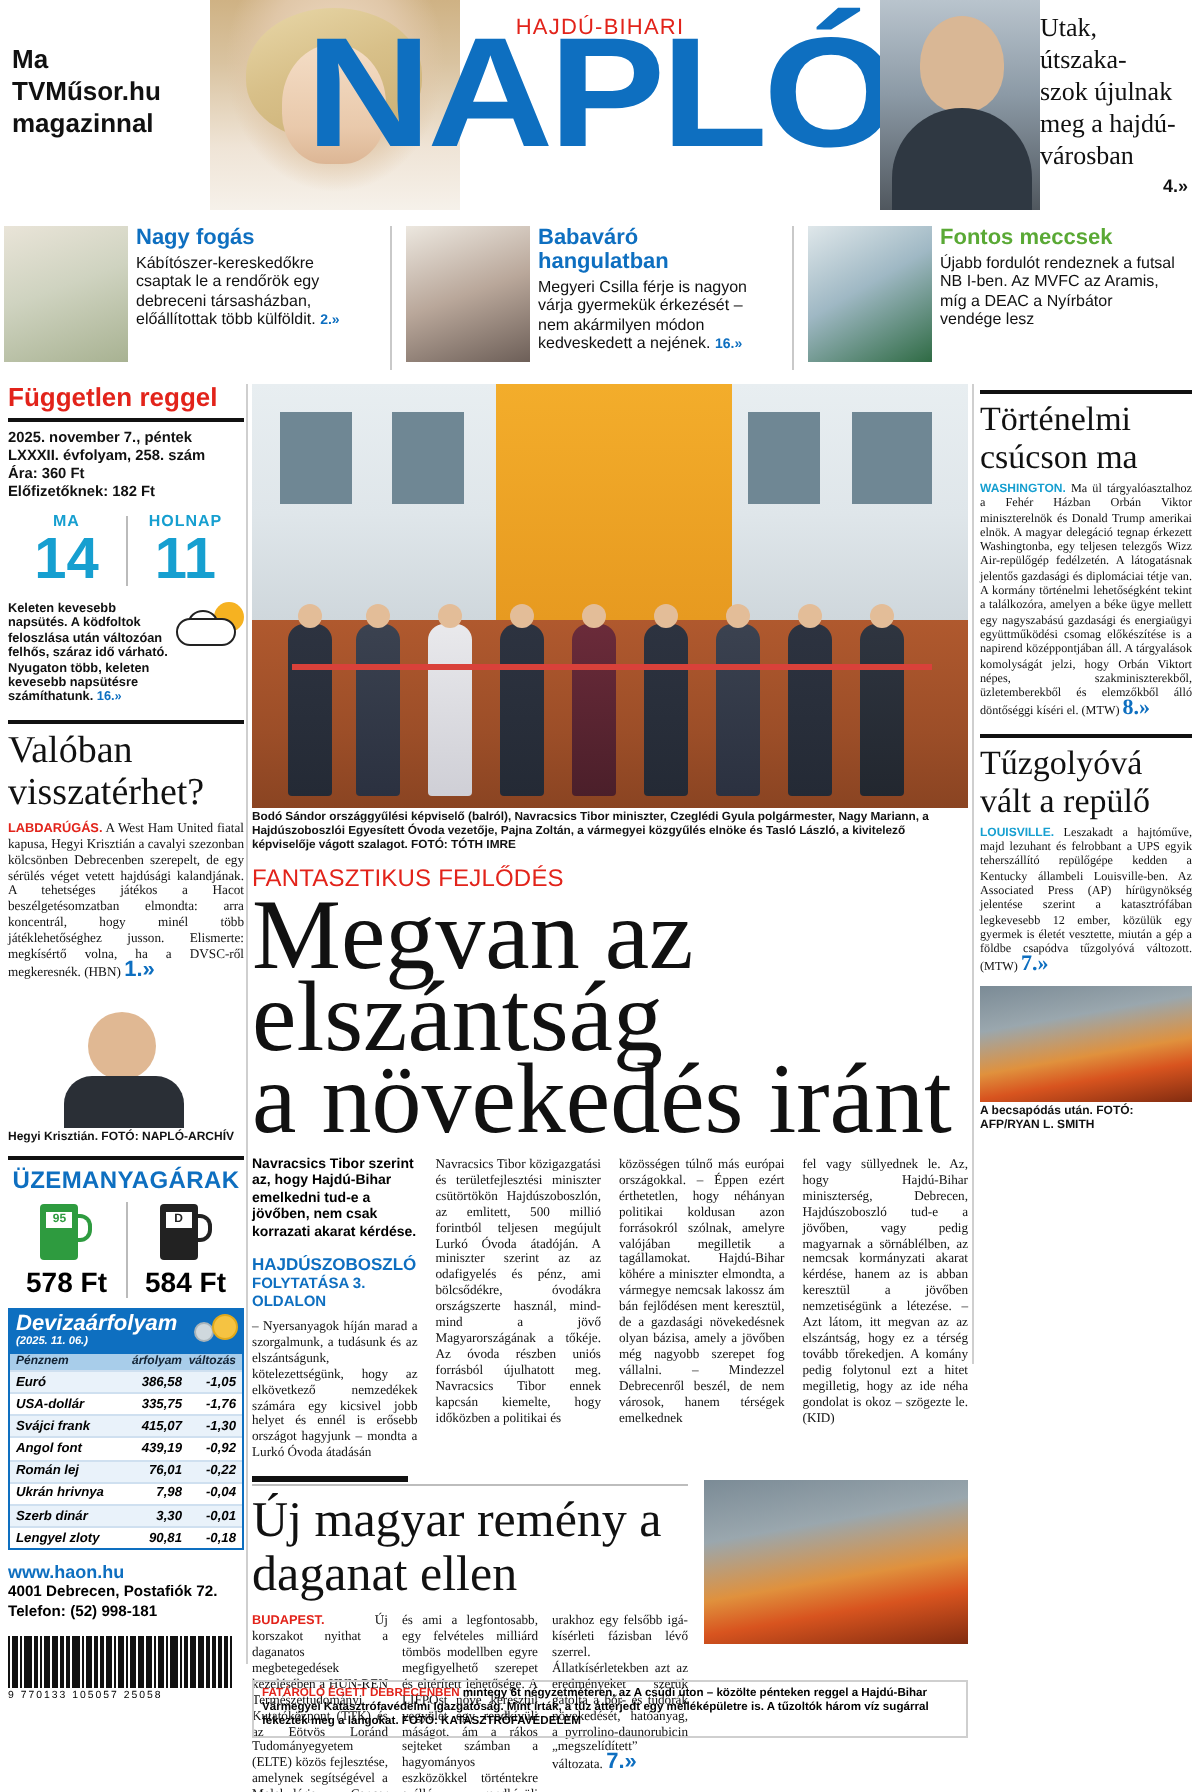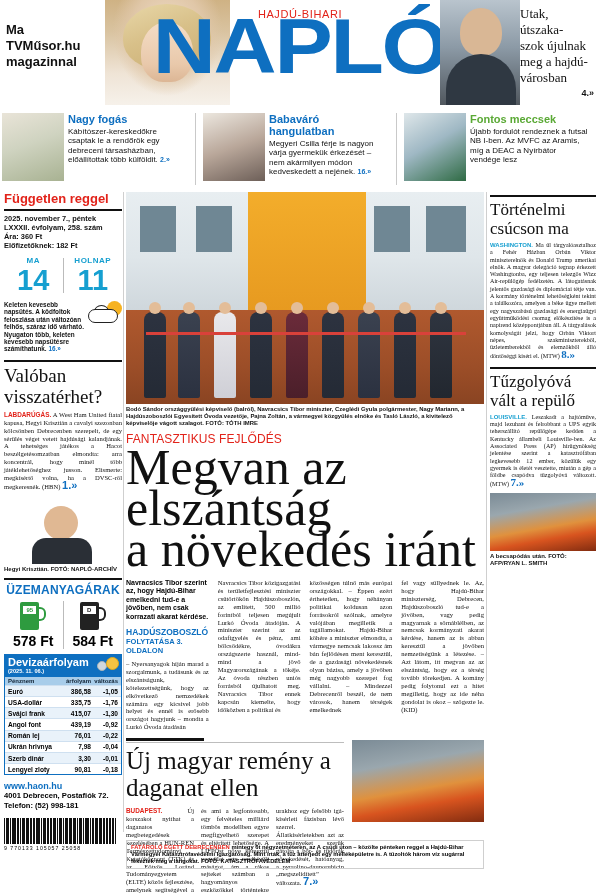--- a/index.html
+++ b/index.html
@@ -117,21 +117,21 @@
   .fuel-cell { flex:1; text-align:center; }
   .pump { width:30px; height:30px; margin:0 auto; position:relative; }
   .pump .bodyp { position:absolute; left:2px; top:1px; width:19px; height:28px; border-radius:2px; }
   .pump .scr { position:absolute; left:5px; top:5px; width:13px; height:8px; background:#fff; font-size:6px; text-align:center; font-weight:bold; line-height:8px;}
   .pump .noz { position:absolute; left:21px; top:6px; width:7px; height:14px; border:2px solid; border-left:none; border-radius:0 6px 6px 0; }
   .g .bodyp { background:#2e9b3f; } .g .noz { border-color:#2e9b3f; } .g .scr { color:#2e9b3f; }
   .k .bodyp { background:#222; }    .k .noz { border-color:#222; }    .k .scr { color:#222; }
   .fuel-price { font-weight:bold; font-size:14px; margin-top:2px; }
   .fuel-sep { width:1px; background:#bbb; }
 
-  .fx { margin-top:5px; border:1px solid #0e6fc0; }
+  .fx { margin-top:5px; border:1px solid #0e6fc0;font-style:italic; }
   .fx-head { background:#0e6fc0; color:#fff; padding:2px 3px 3px; position:relative; }
   .fx-head .t { font-weight:bold; font-size:11px; line-height:11px; }
   .fx-head .d { font-size:5.6px; font-weight:bold; }
   .fx-coin { position:absolute; right:2px; top:2px; width:13px; height:13px; border-radius:50%; background:#f5c342; border:1px solid #e0a91c; }
   .fx-coin2{ position:absolute; right:14px; top:6px; width:10px; height:10px; border-radius:50%; background:#cfd8dd; border:1px solid #a9b4ba; }
   .fx-sub { display:flex; background:#a8cdea; font-size:6px; font-weight:bold; color:#123; padding:1px 3px; }
   .fx-r { display:flex; font-size:6.6px; font-weight:bold; padding:1.6px 3px; border-top:1px solid #cfe0f0; }
   .fx-r:nth-child(odd) { background:#e9f2fa; }
   .fx-c1 { flex:1; } .fx-c2 { width:32px; text-align:right; } .fx-c3 { width:27px; text-align:right; }
 

